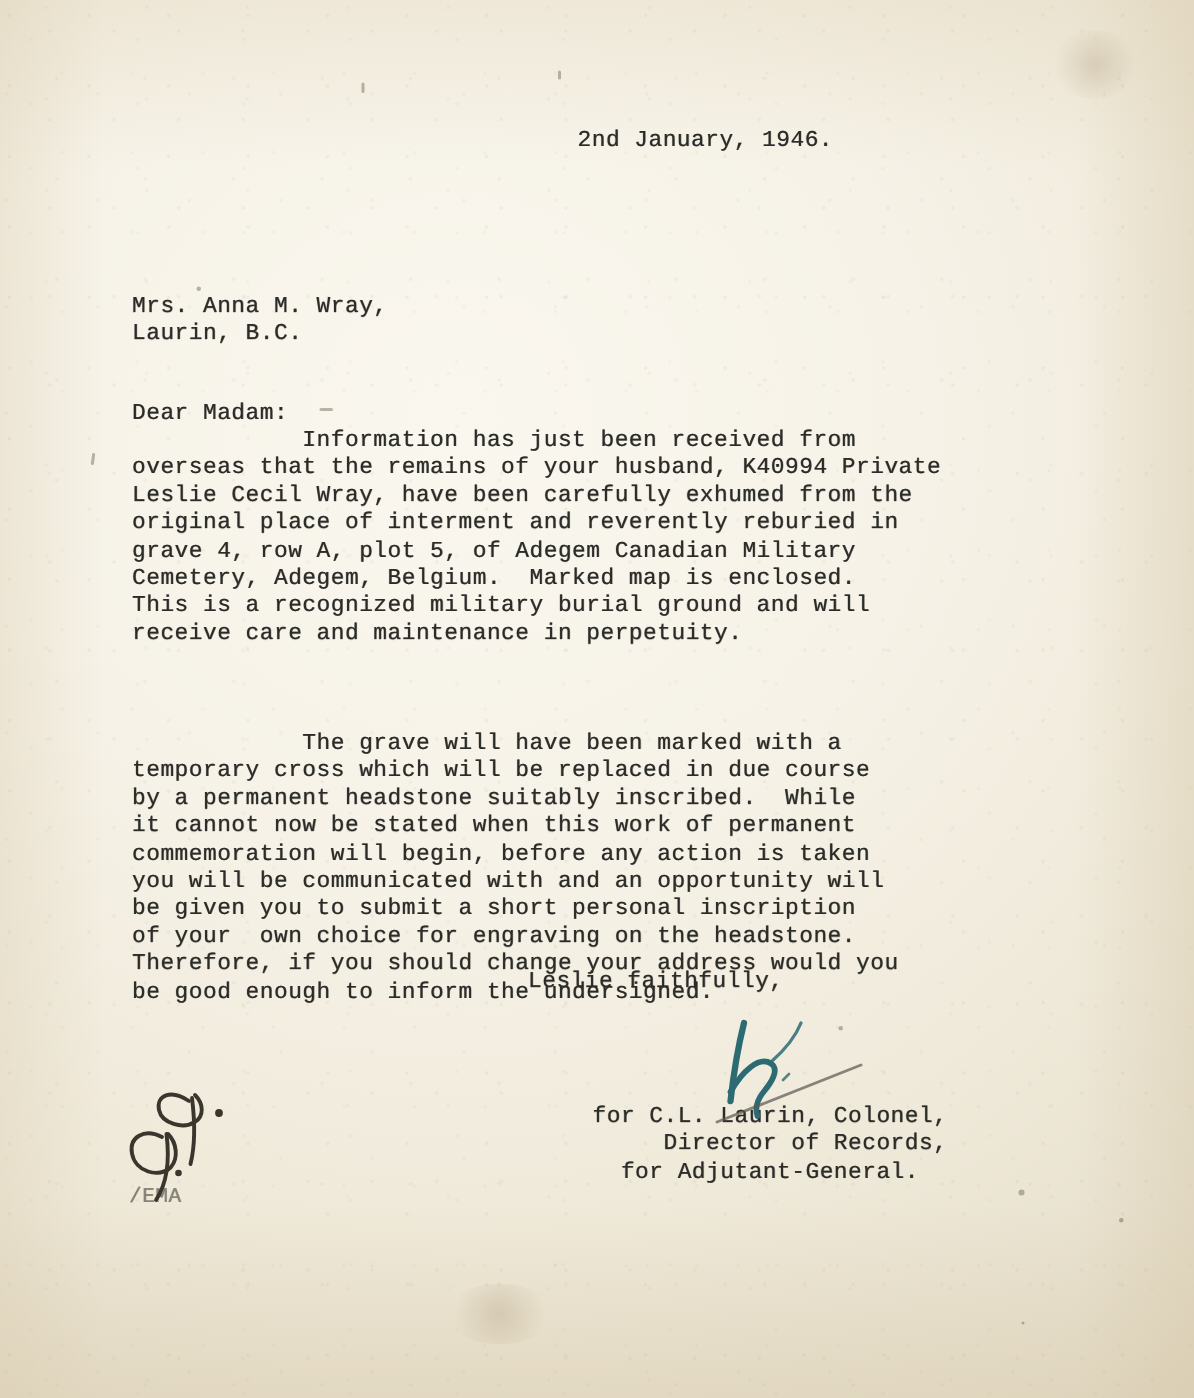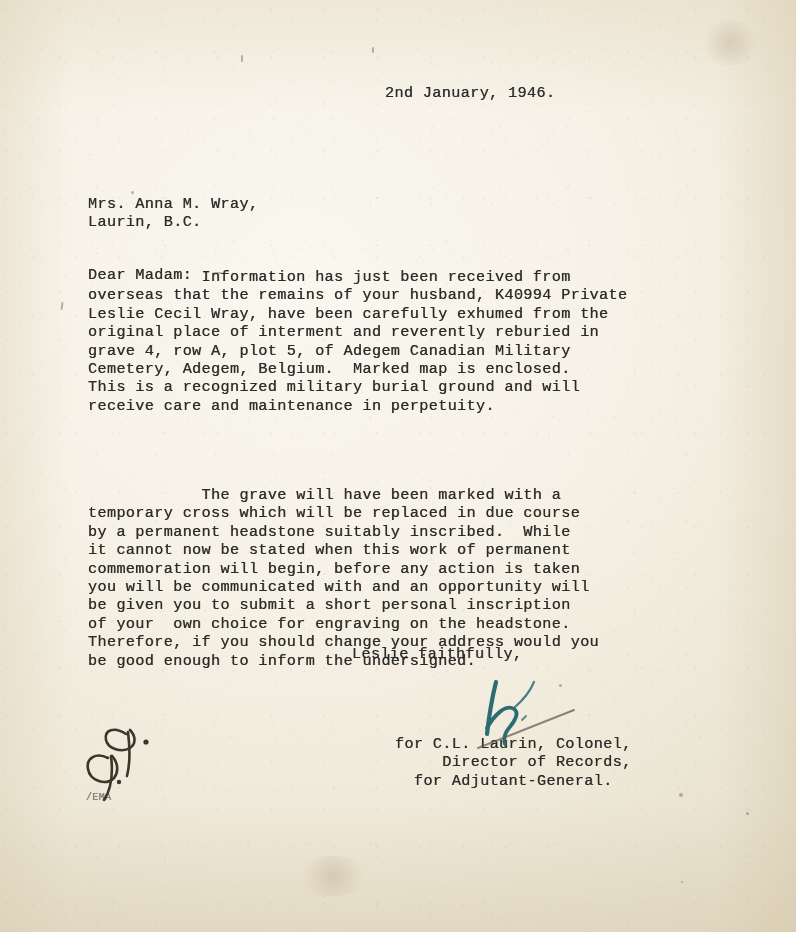--- a/index.html
+++ b/index.html
@@ -81,25 +81,25 @@
        0.35px 0 0 rgba(43,43,40,.42),
       -0.35px 0 0 rgba(43,43,40,.22),
        0 0.35px 0 rgba(43,43,40,.20);
     pointer-events: none;
   }
   .typed.faint { color: #6e6a61; opacity: .80; }
 
   #date-line      { left: 385px; top:  84px; }
   #address-block  { left:  88px; top: 195px; }
   #salutation     { left:  88px; top: 250px; margin-top: 16px; }
-  #para-1         { left:  88px; top: 268px; }
+  #para-1         { left:  88px; top: 284px; }
   #para-2         { left:  88px; top: 466px; margin-top: 20px; }
   #closing        { left: 352px; top: 645px; }
   #signature-block{ left: 395px; top: 735px; }
-  #typist-initials{ left:  86px; top: 789px; font-size: 10px; }
+  #typist-initials{ left:  86px; top: 789px; font-size: 14px; }
 
   
   .ink-signature {
     position: absolute;
     left: 470px;
     top: 676px;
     pointer-events: none;
   }
   .ink-initials {
     position: absolute;

